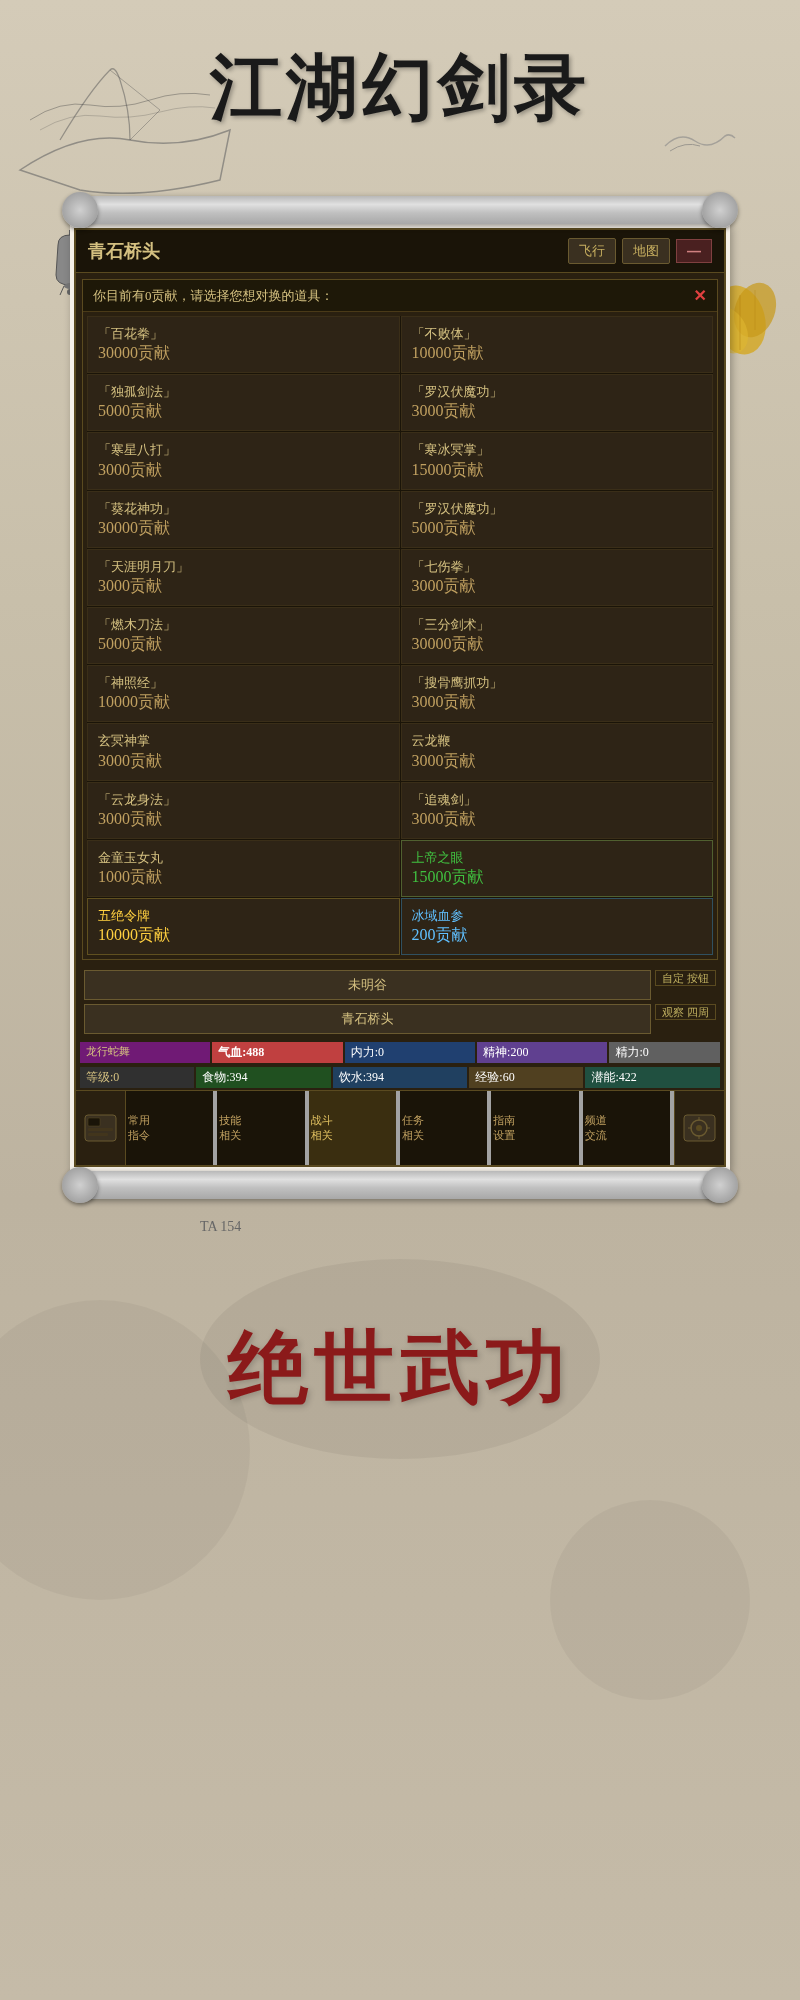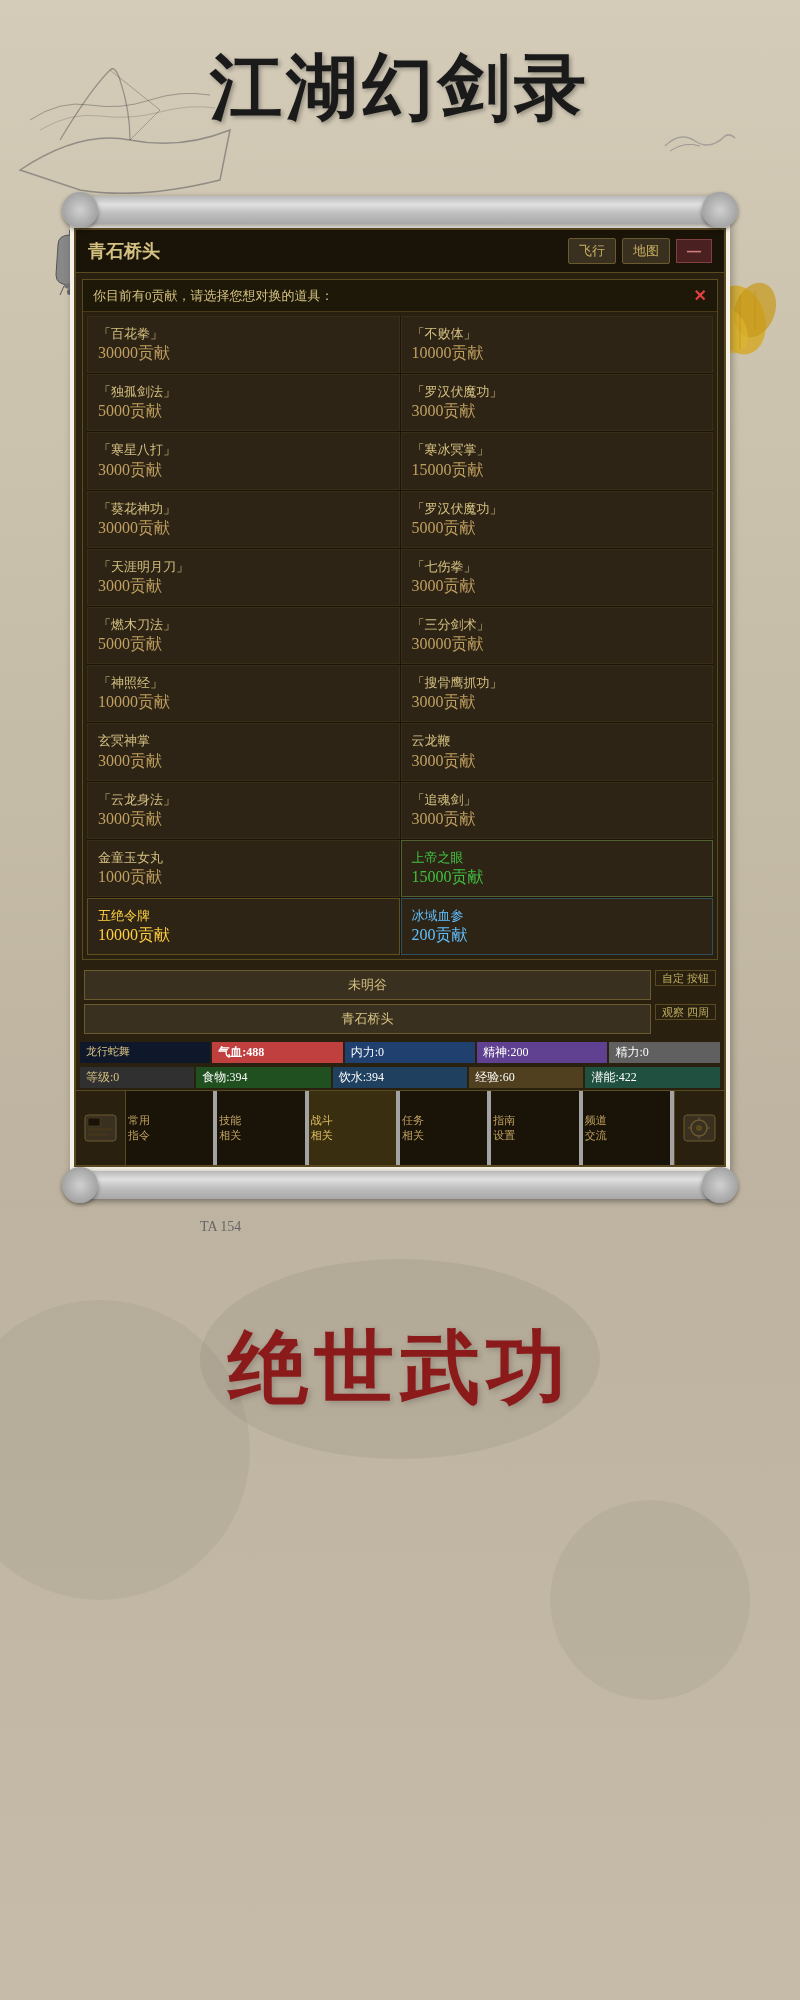--- a/index.html
+++ b/index.html
@@ -512,21 +512,21 @@
         <div style="display:flex;flex-direction:column;gap:2px;">
           <button class="side-btn">
             <span>观察</span>
             <span>四周</span>
           </button>
         </div>
       </div>
 
 
       <div class="stats-row-1">
-        <div class="stat-cell stat-cell-name" style="flex:1.2;font-size:11px;background:#0f172a;color:#d4c080;">龙行蛇舞</div>
+        <div class="stat-cell stat-cell-name" style="flex:1.2;font-size:11px;background:#701a75;color:#d4c080;">龙行蛇舞</div>
         <div class="stat-cell stat-hp" style="flex:1.2;font-weight:bold;">
           <span>气血:</span><span>488</span>
         </div>
         <div class="stat-cell stat-mp" style="flex:1.2;">
           <span>内力:</span><span>0</span>
         </div>
         <div class="stat-cell stat-sp" style="flex:1.2;">
           <span>精神:</span><span>200</span>
         </div>
         <div class="stat-cell stat-pow" style="flex:1;">

